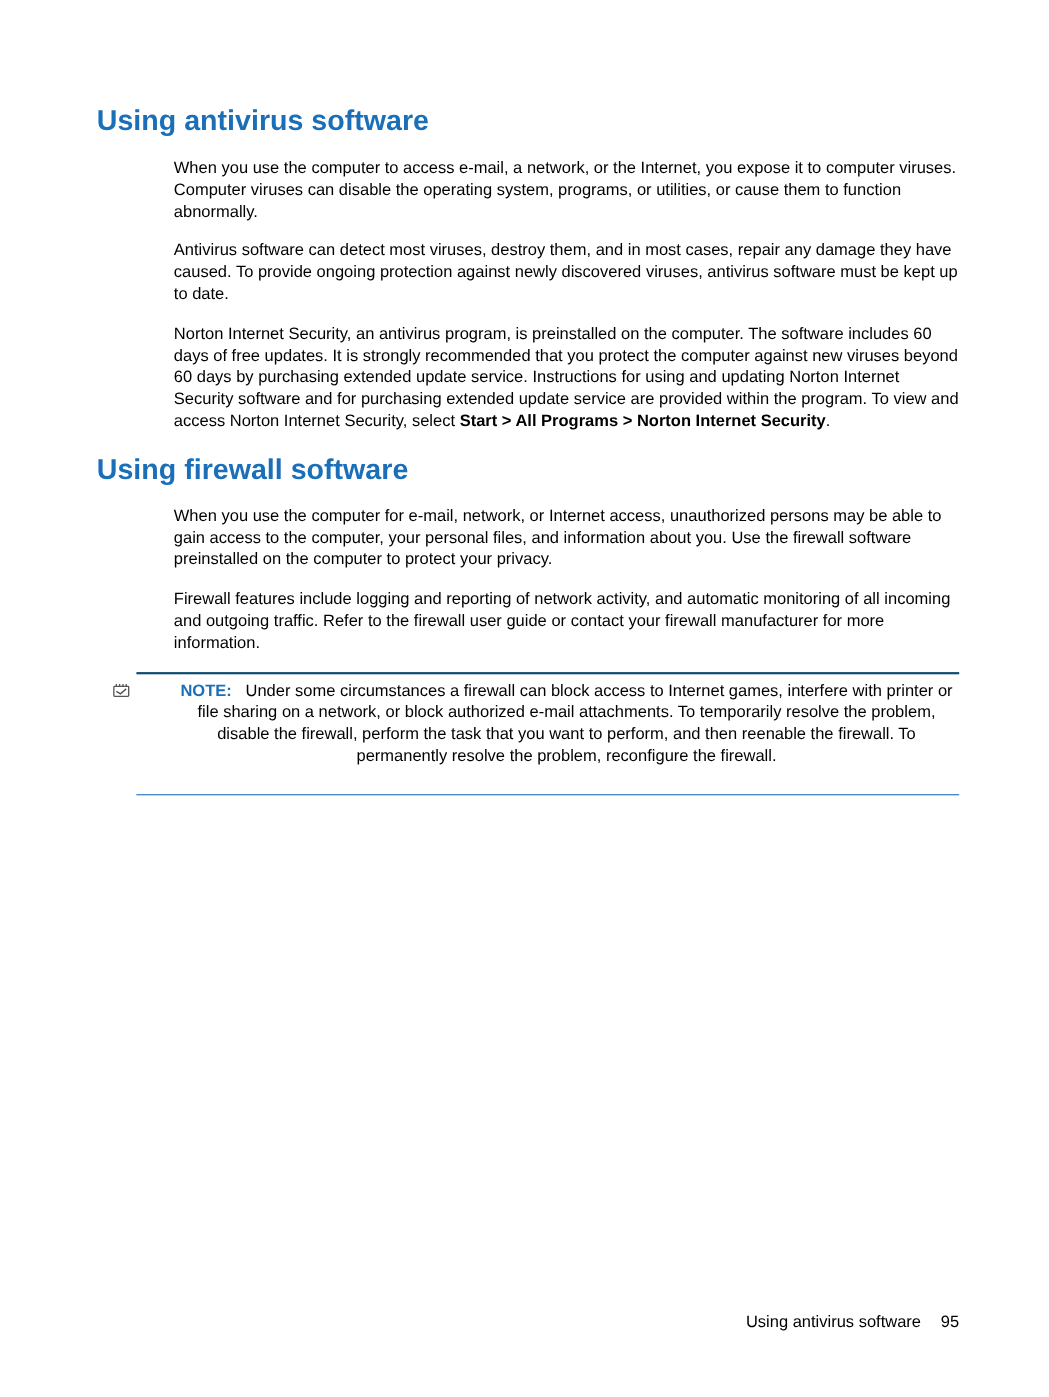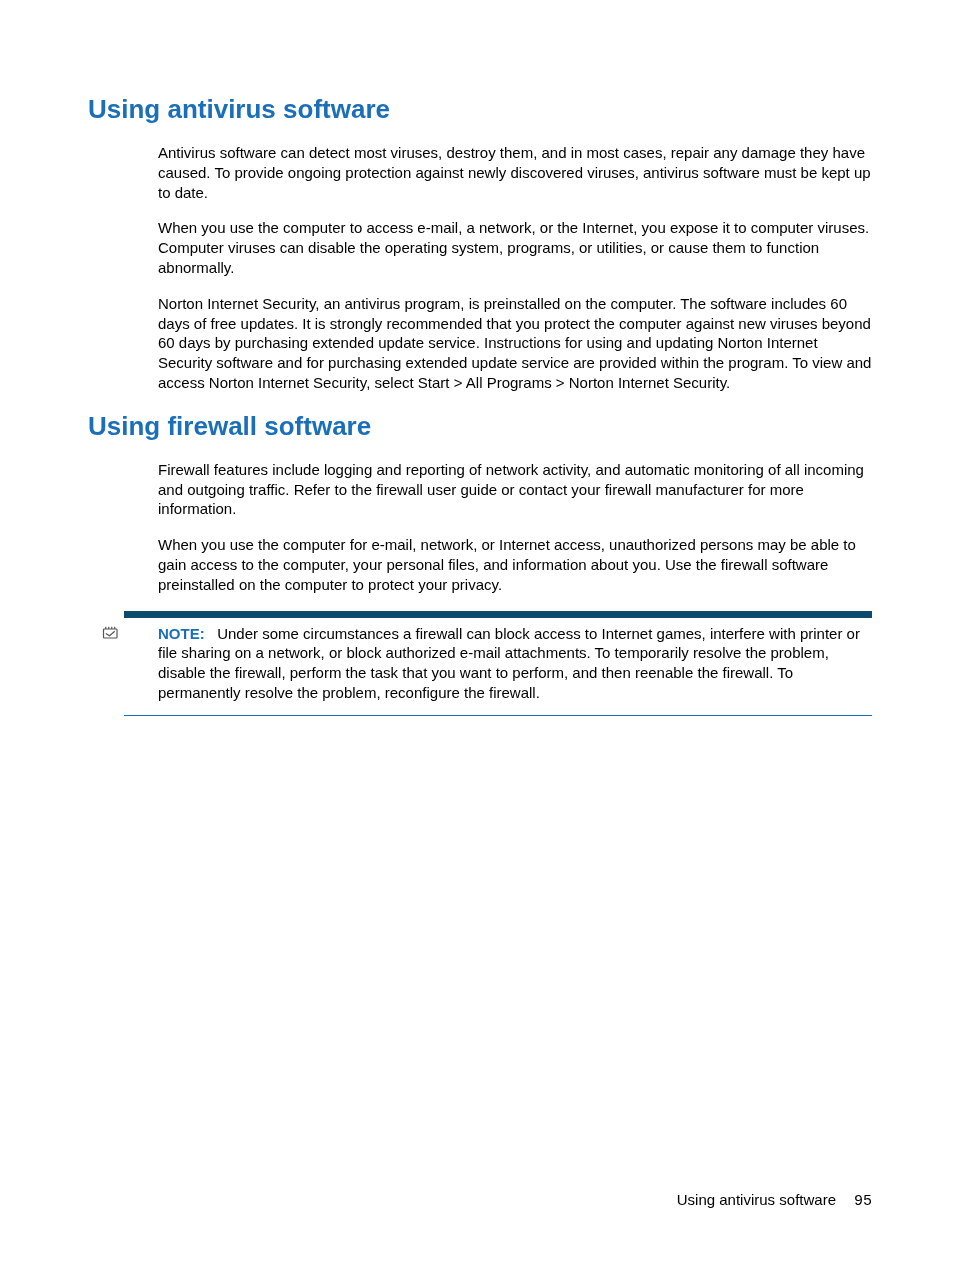--- a/index.html
+++ b/index.html
@@ -24,33 +24,34 @@
     .body-block {
       margin-left: 76px;
       margin-right: 0;
     }
     p.para {
       font-size: 15px;
       line-height: 1.32;
       margin-bottom: 16px;
       color: #000;
     }
-    .bold { font-weight: normal; }
+    .bold { font-weight: bold; }
     code.mono {
       font-family: "Courier New", Courier, monospace;
       font-size: 15px;
     }
     .section2 { margin-top: 18px; }
     .note-box {
       margin-left: 42px;
       margin-right: 0;
-      border-top: 7px solid #0c4a6e;
+      border-top: 2px solid #0c4a6e;
       border-bottom: 1px solid #1a6fb8;
-      padding: 6px 0 12px 0;
+      padding: 6px 0 24px 0;
       position: relative;
+      text-align: center;
     }
     .note-icon {
       position: absolute;
       left: -22px;
       top: 6px;
       width: 18px;
       height: 16px;
       color: #555;
     }
     .note-content {
@@ -61,41 +62,41 @@
     .note-label {
       color: #1a6fb8;
       font-weight: bold;
     }
     .footer {
       position: absolute;
       bottom: 60px;
       right: 82px;
       font-size: 15px;
     }
-    .footer .pnum { margin-left: 18px; font-family: Liberation Mono, monospace; }
+    .footer .pnum { margin-left: 18px; }
   </style>
 </head>
 <body>
 
 <div class="page">
 
   <h2 class="section-heading">Using antivirus software</h2>
   <div class="body-block">
+    <p class="para">When you use the computer to access e-mail, a network, or the Internet, you expose it to computer viruses. Computer viruses can disable the operating system, programs, or utilities, or cause them to function abnormally.</p>
     <p class="para">Antivirus software can detect most viruses, destroy them, and in most cases, repair any damage they have caused. To provide ongoing protection against newly discovered viruses, antivirus software must be kept up to date.</p>
-    <p class="para">When you use the computer to access e-mail, a network, or the Internet, you expose it to computer viruses. Computer viruses can disable the operating system, programs, or utilities, or cause them to function abnormally.</p>
     <p class="para">
       <span>Norton Internet Security, an antivirus program, is preinstalled on the computer. The software includes 60 days of free updates. It is strongly recommended that you protect the computer against new viruses beyond 60 days by purchasing extended update service. Instructions for using and updating Norton Internet Security software and for purchasing extended update service are provided within the program. To view and access Norton Internet Security, select </span><span class="bold">Start &gt; All Programs &gt; Norton Internet Security</span><span>.</span>
     </p>
   </div>
 
   <div class="section2">
     <h2 class="section-heading">Using firewall software</h2>
     <div class="body-block">
+      <p class="para">When you use the computer for e-mail, network, or Internet access, unauthorized persons may be able to gain access to the computer, your personal files, and information about you. Use the firewall software preinstalled on the computer to protect your privacy.</p>
       <p class="para">Firewall features include logging and reporting of network activity, and automatic monitoring of all incoming and outgoing traffic. Refer to the firewall user guide or contact your firewall manufacturer for more information.</p>
-      <p class="para">When you use the computer for e-mail, network, or Internet access, unauthorized persons may be able to gain access to the computer, your personal files, and information about you. Use the firewall software preinstalled on the computer to protect your privacy.</p>
     </div>
     <div class="note-box">
       <span class="note-icon">
         <svg viewBox="0 0 24 20" width="18" height="16">
           <rect x="2" y="6" width="18" height="12" rx="1" fill="none" stroke="#555" stroke-width="1.6"></rect>
           <path d="M5 3 L5 6 M9 3 L9 6 M13 3 L13 6 M17 3 L17 6" stroke="#555" stroke-width="1.6"></path>
           <path d="M5 12 L10 15 L17 9" fill="none" stroke="#555" stroke-width="1.6"></path>
         </svg>
       </span>
       <div class="note-content">

